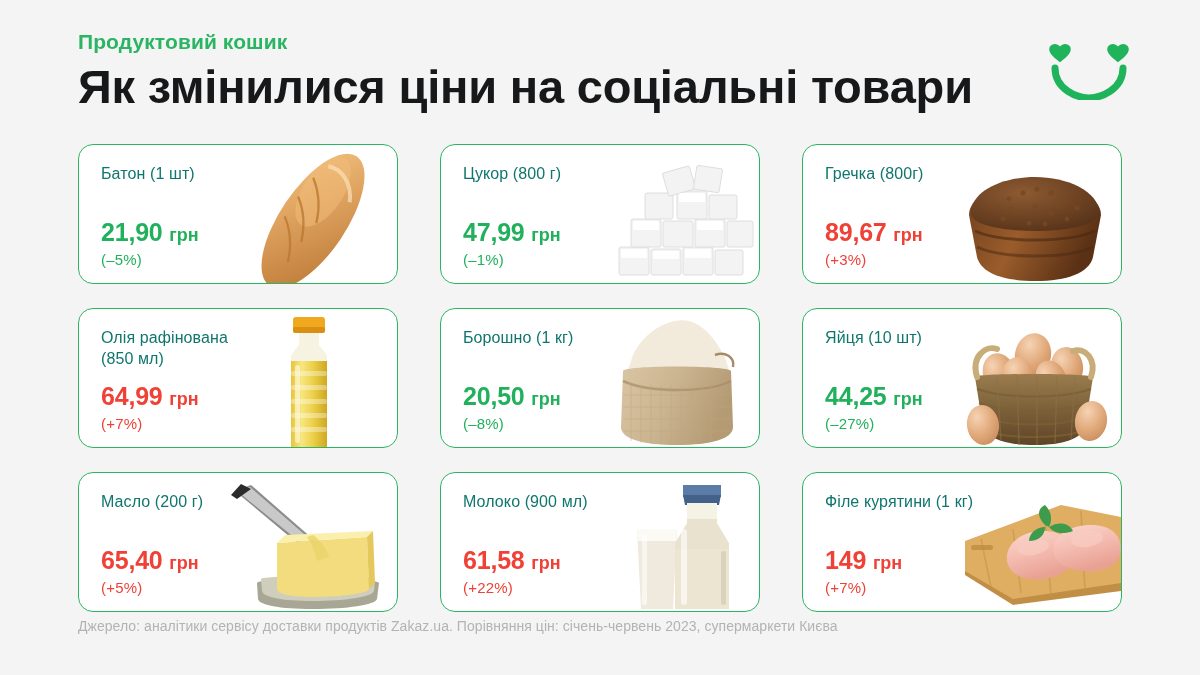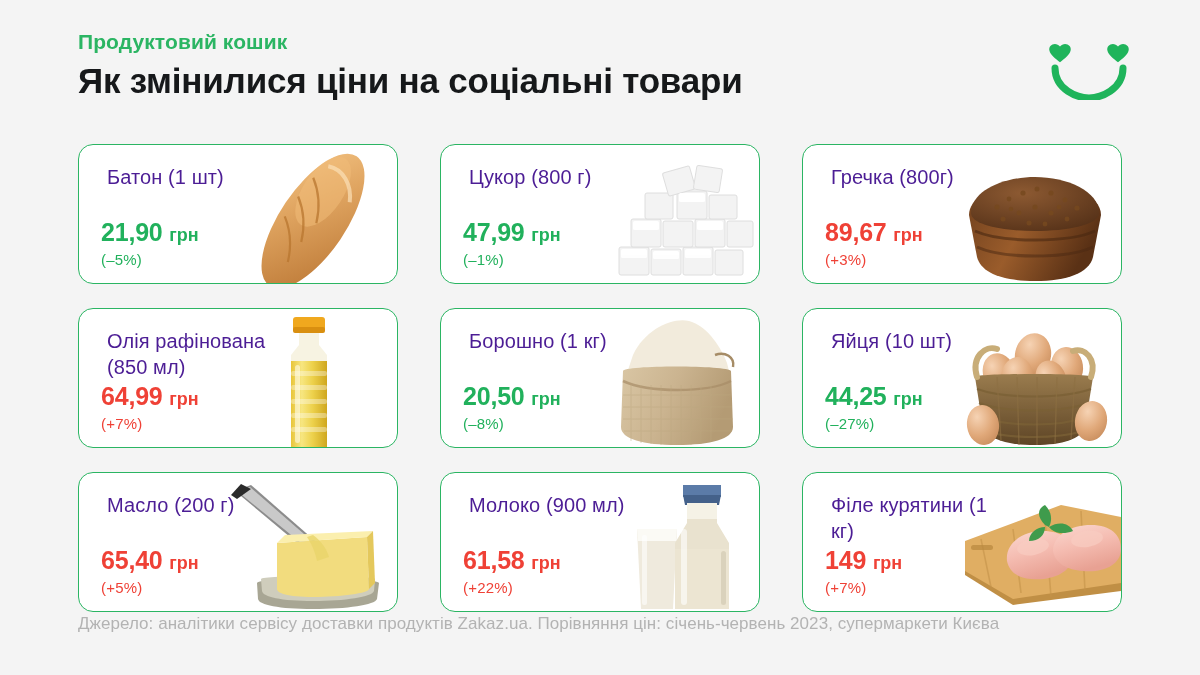--- a/index.html
+++ b/index.html
@@ -26,21 +26,21 @@
   .eyebrow {
     color: #2bb563;
     font-size: 21px;
     font-weight: 700;
     letter-spacing: 0.1px;
     line-height: 1.1;
     margin: 0 0 8px 0;
   }
   .title {
     color: #16181a;
-    font-size: 35px;
+    font-size: 47px;
     font-weight: 700;
     letter-spacing: -0.2px;
     line-height: 1.12;
     margin: 0;
   }
 
   
   .logo {
     position: absolute;
     right: 60px;
@@ -73,27 +73,26 @@
   .card-inner {
     position: relative;
     z-index: 2;
     padding: 19px 0 0 22px;
     height: 100%;
     box-sizing: border-box;
     display: flex;
     flex-direction: column;
   }
   .card-title {
-    font-size: 20px;
-    color: #4c1d95;
+    font-size: 16px;
+    color: #0f766e;
     font-weight: 400;
     line-height: 1.30;
     letter-spacing: 0.1px;
     max-width: 180px;
-    margin-left: 6px;
   }
   .price-block {
     margin-top: auto;
     padding-bottom: 16px;
   }
   .price {
     font-size: 25px;
     font-weight: 700;
     line-height: 1.0;
     letter-spacing: -0.2px;
@@ -123,21 +122,21 @@
     height: 132px;
     z-index: 1;
     pointer-events: none;
   }
 
   
   .footer {
     position: absolute;
     left: 78px;
     bottom: 41px;
-    font-size: 17px;
+    font-size: 14px;
     color: #b3b3b3;
     letter-spacing: 0.05px;
   }
 </style>
 </head>
 <body>
 
 <div class="header">
   <p class="eyebrow">Продуктовий кошик</p>
   <h1 class="title">Як змінилися ціни на соціальні товари</h1>

